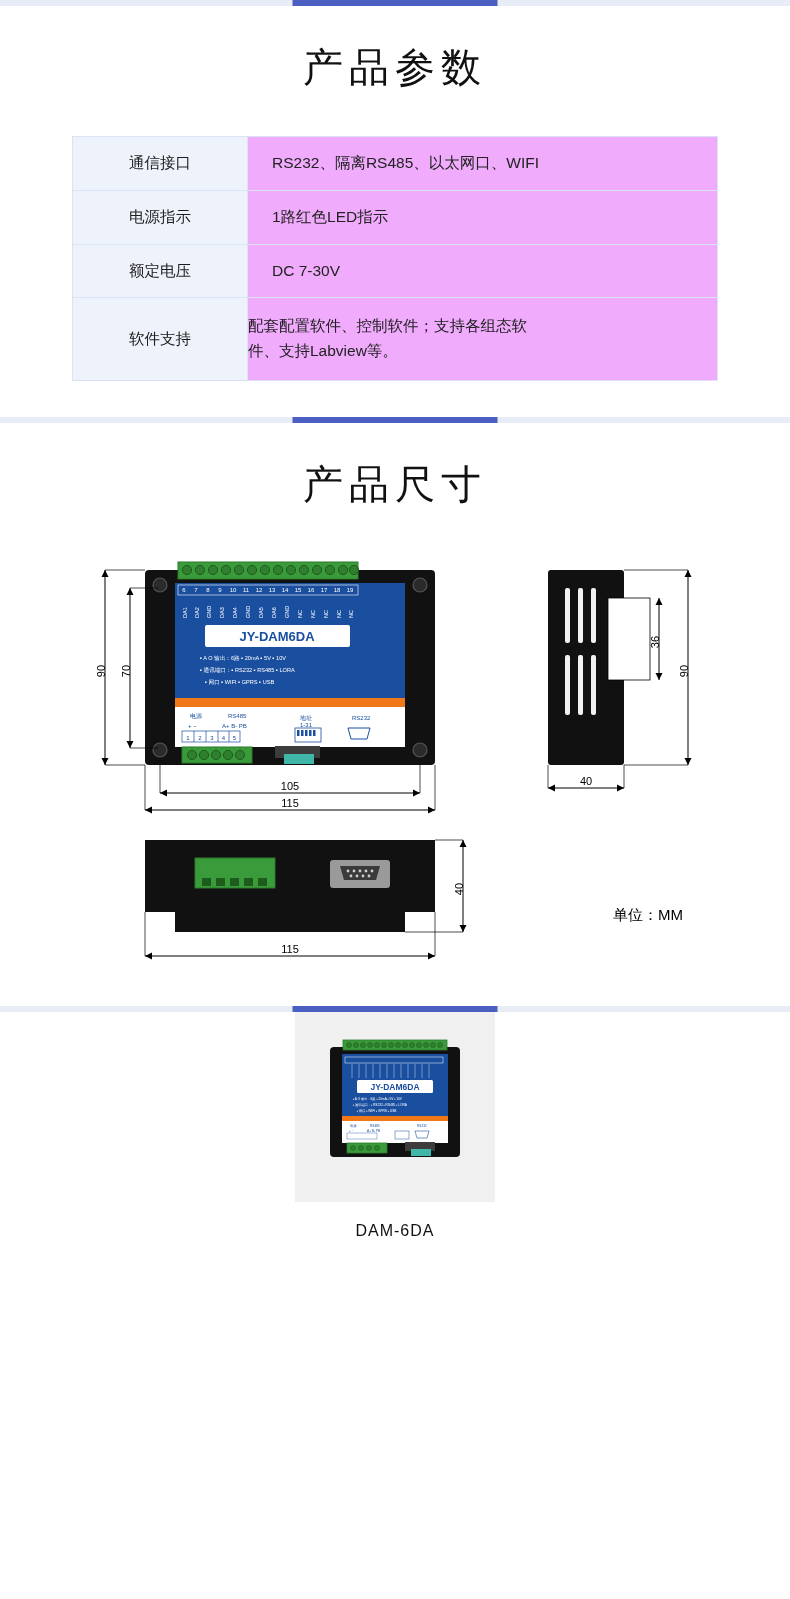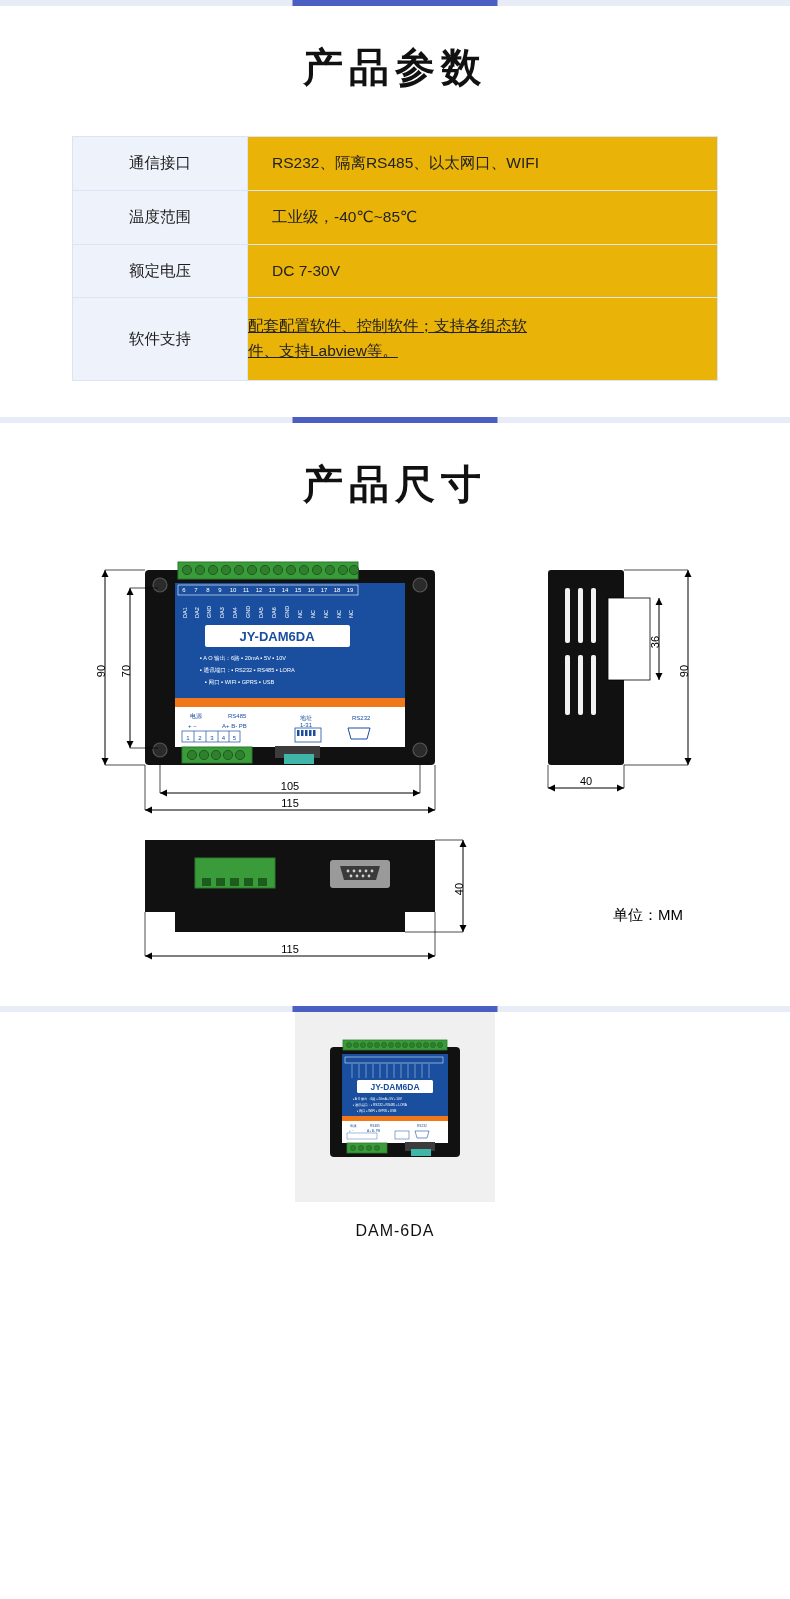--- a/index.html
+++ b/index.html
@@ -33,21 +33,21 @@
     width: 205px;
     height: 6px;
     background: #4a5fc1;
   }
   .sep.top-sep { background: #e8ecf7; }
 
   
   .sec-title {
     text-align: center;
     font-size: 40px;
-    font-weight: bold;
+    font-weight: normal;
     letter-spacing: 6px;
     color: #111;
     margin: 34px 0 28px 0;
     font-family: "DejaVu Sans", "Liberation Sans", sans-serif;
   }
 
   
   .param-wrap {
     padding: 0 72px 36px 72px;
     margin-top: 41px;
@@ -65,26 +65,26 @@
     vertical-align: middle;
     line-height: 1.6;
   }
   table.params td.k {
     width: 175px;
     background: #eef2fb;
     text-align: center;
     color: #1d1d1d;
   }
   table.params td.v {
-    background: #eab308;
+    background: #f0abfc;
     padding-left: 24px;
     padding-right: 16px;
   }
   table.params tr.tall td { padding: 16px 0; }
-  table.params td.v .l2 { display: block; text-decoration: underline; }
+  table.params td.v .l2 { display: block; }
 
   
   .dim-area {
     position: relative;
     padding: 0 0 26px 0;
   }
 
   
   .list-wrap {
     padding: 0 0 40px 0;
@@ -119,22 +119,22 @@
     <div class="sec-title">产品参数</div>
 
     <div class="param-wrap">
       <table class="params">
         <tbody>
           <tr>
             <td class="k">通信接口</td>
             <td class="v">RS232、隔离RS485、以太网口、WIFI</td>
           </tr>
           <tr>
-            <td class="k">温度范围</td>
-            <td class="v">工业级，-40℃~85℃</td>
+            <td class="k">电源指示</td>
+            <td class="v">1路红色LED指示</td>
           </tr>
           <tr>
             <td class="k">额定电压</td>
             <td class="v">DC 7-30V</td>
           </tr>
           <tr class="tall">
             <td class="k">软件支持</td>
             <td class="v">
               <span class="l2">配套配置软件、控制软件；支持各组态软</span>
               <span class="l2">件、支持Labview等。</span>

